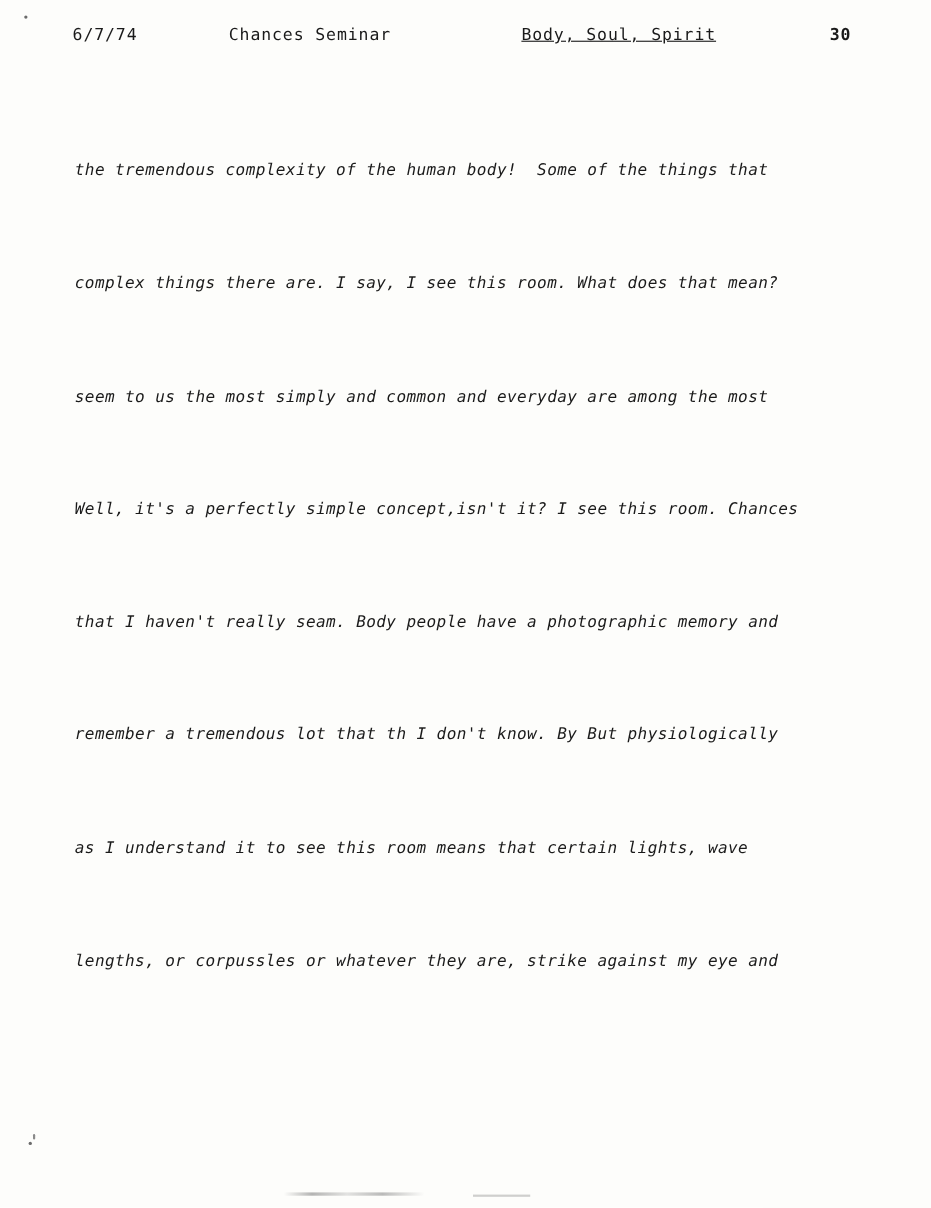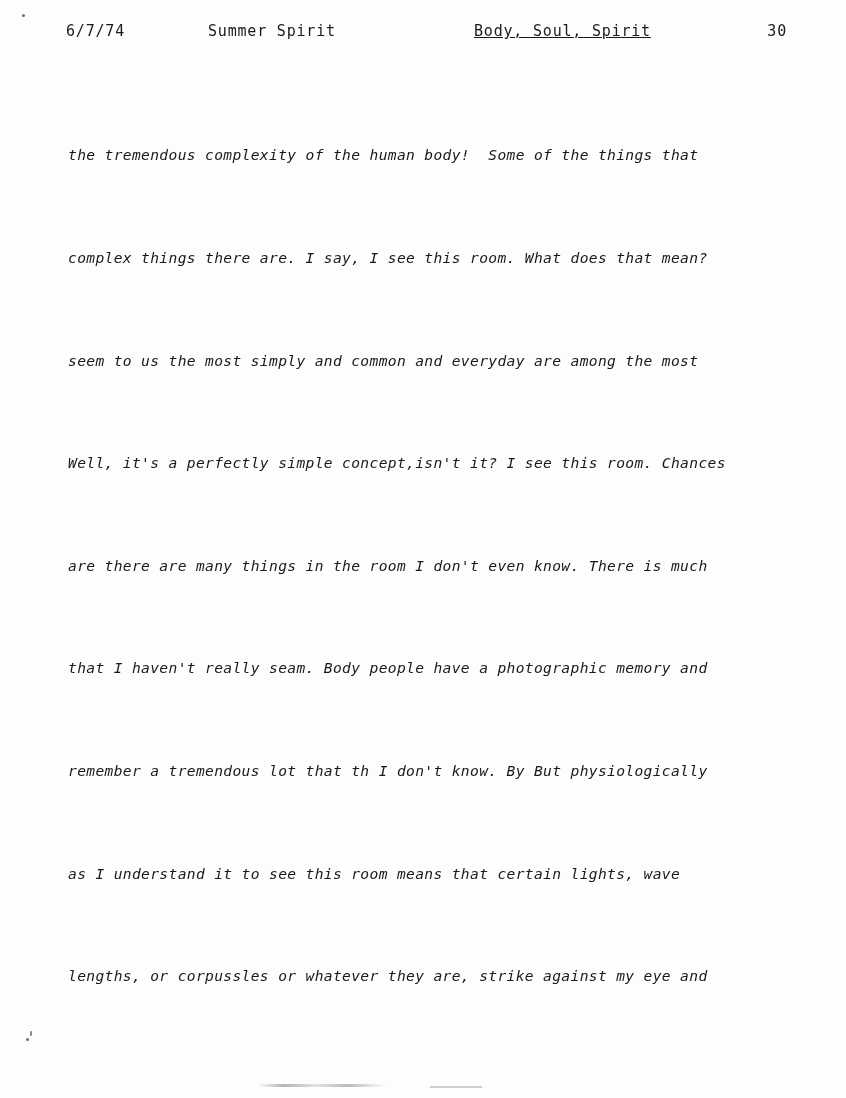--- a/index.html
+++ b/index.html
@@ -41,22 +41,23 @@
     top: 0;
   }
   .header .hdr-topic {
     position: absolute;
     left: 408px;
     top: 0;
     text-decoration: underline;
   }
   .header .hdr-page {
     position: absolute;
-    right: 3px;
+    right: 16px;
     top: 0;
+    font-weight: bold;
   }
   .speck {
     position: absolute;
     background: #6b6b6b;
     border-radius: 50%;
   }
   .speck-a { left: 22px; top: 14px; width: 3px; height: 3px; }
   .speck-b { left: 26px; top: 1038px; width: 3px; height: 3px; }
   .speck-c { left: 30px; top: 1031px; width: 2px; height: 5px; background: #8a8a8a; border-radius: 1px; }
 
@@ -97,31 +98,30 @@
 <body>
 
 <div class="page">
 
   <div class="speck speck-a"></div>
   <div class="speck speck-b"></div>
   <div class="speck speck-c"></div>
 
   <div class="header">
     <span class="hdr-date">6/7/74</span>
-    <span class="hdr-seminar">Summer Spirit</span>
+    <span class="hdr-seminar">Chances Seminar</span>
     <span class="hdr-topic">Body, Soul, Spirit</span>
     <span class="hdr-page">30</span>
   </div>
 
   <div class="body-text">
     <div class="line">the tremendous complexity of the human body!  Some of the things that</div>
     <div class="line">complex things there are. I say, I see this room. What does that mean?</div>
     <div class="line">seem to us the most simply and common and everyday are among the most</div>
     <div class="line">Well, it's a perfectly simple concept,isn't it? I see this room. Chances</div>
-    <div class="line">are there are many things in the room I don't even know. There is much</div>
     <div class="line">that I haven't really seam. Body people have a photographic memory and</div>
     <div class="line">remember a tremendous lot that th I don't know. By But physiologically</div>
     <div class="line">as I understand it to see this room means that certain lights, wave</div>
     <div class="line">lengths, or corpussles or whatever they are, strike against my eye and</div>
     
     
     
     
     
     

